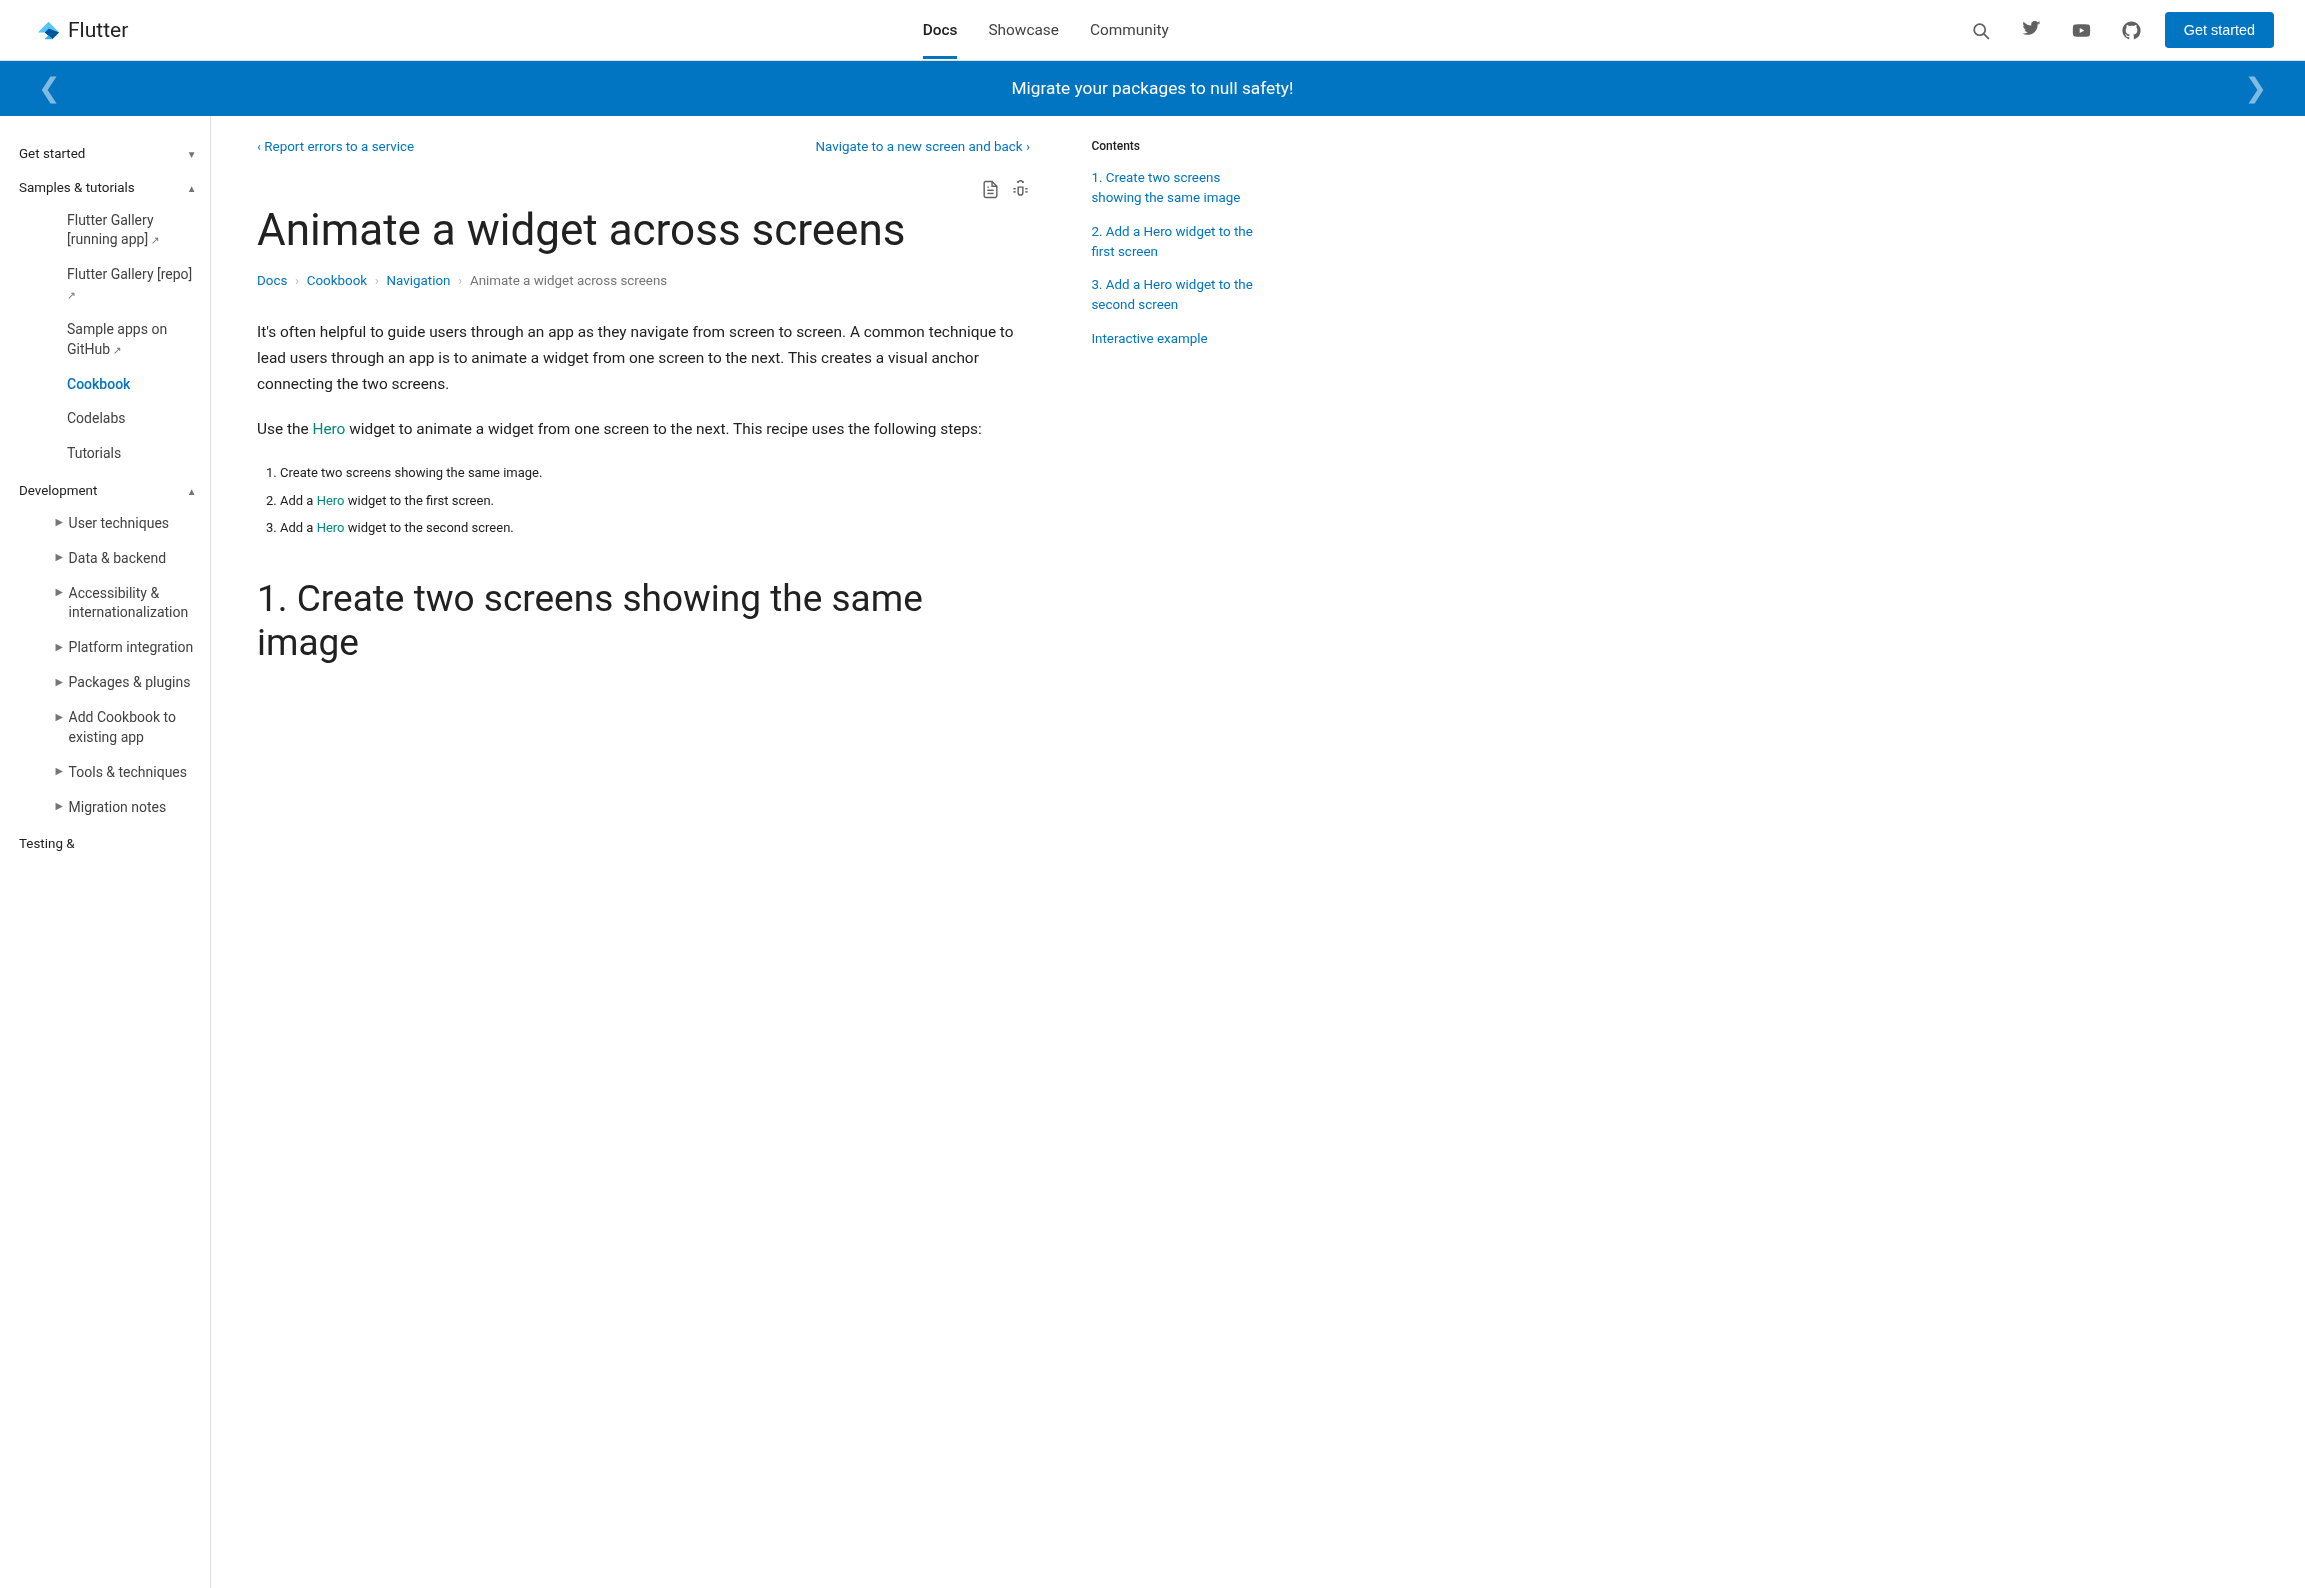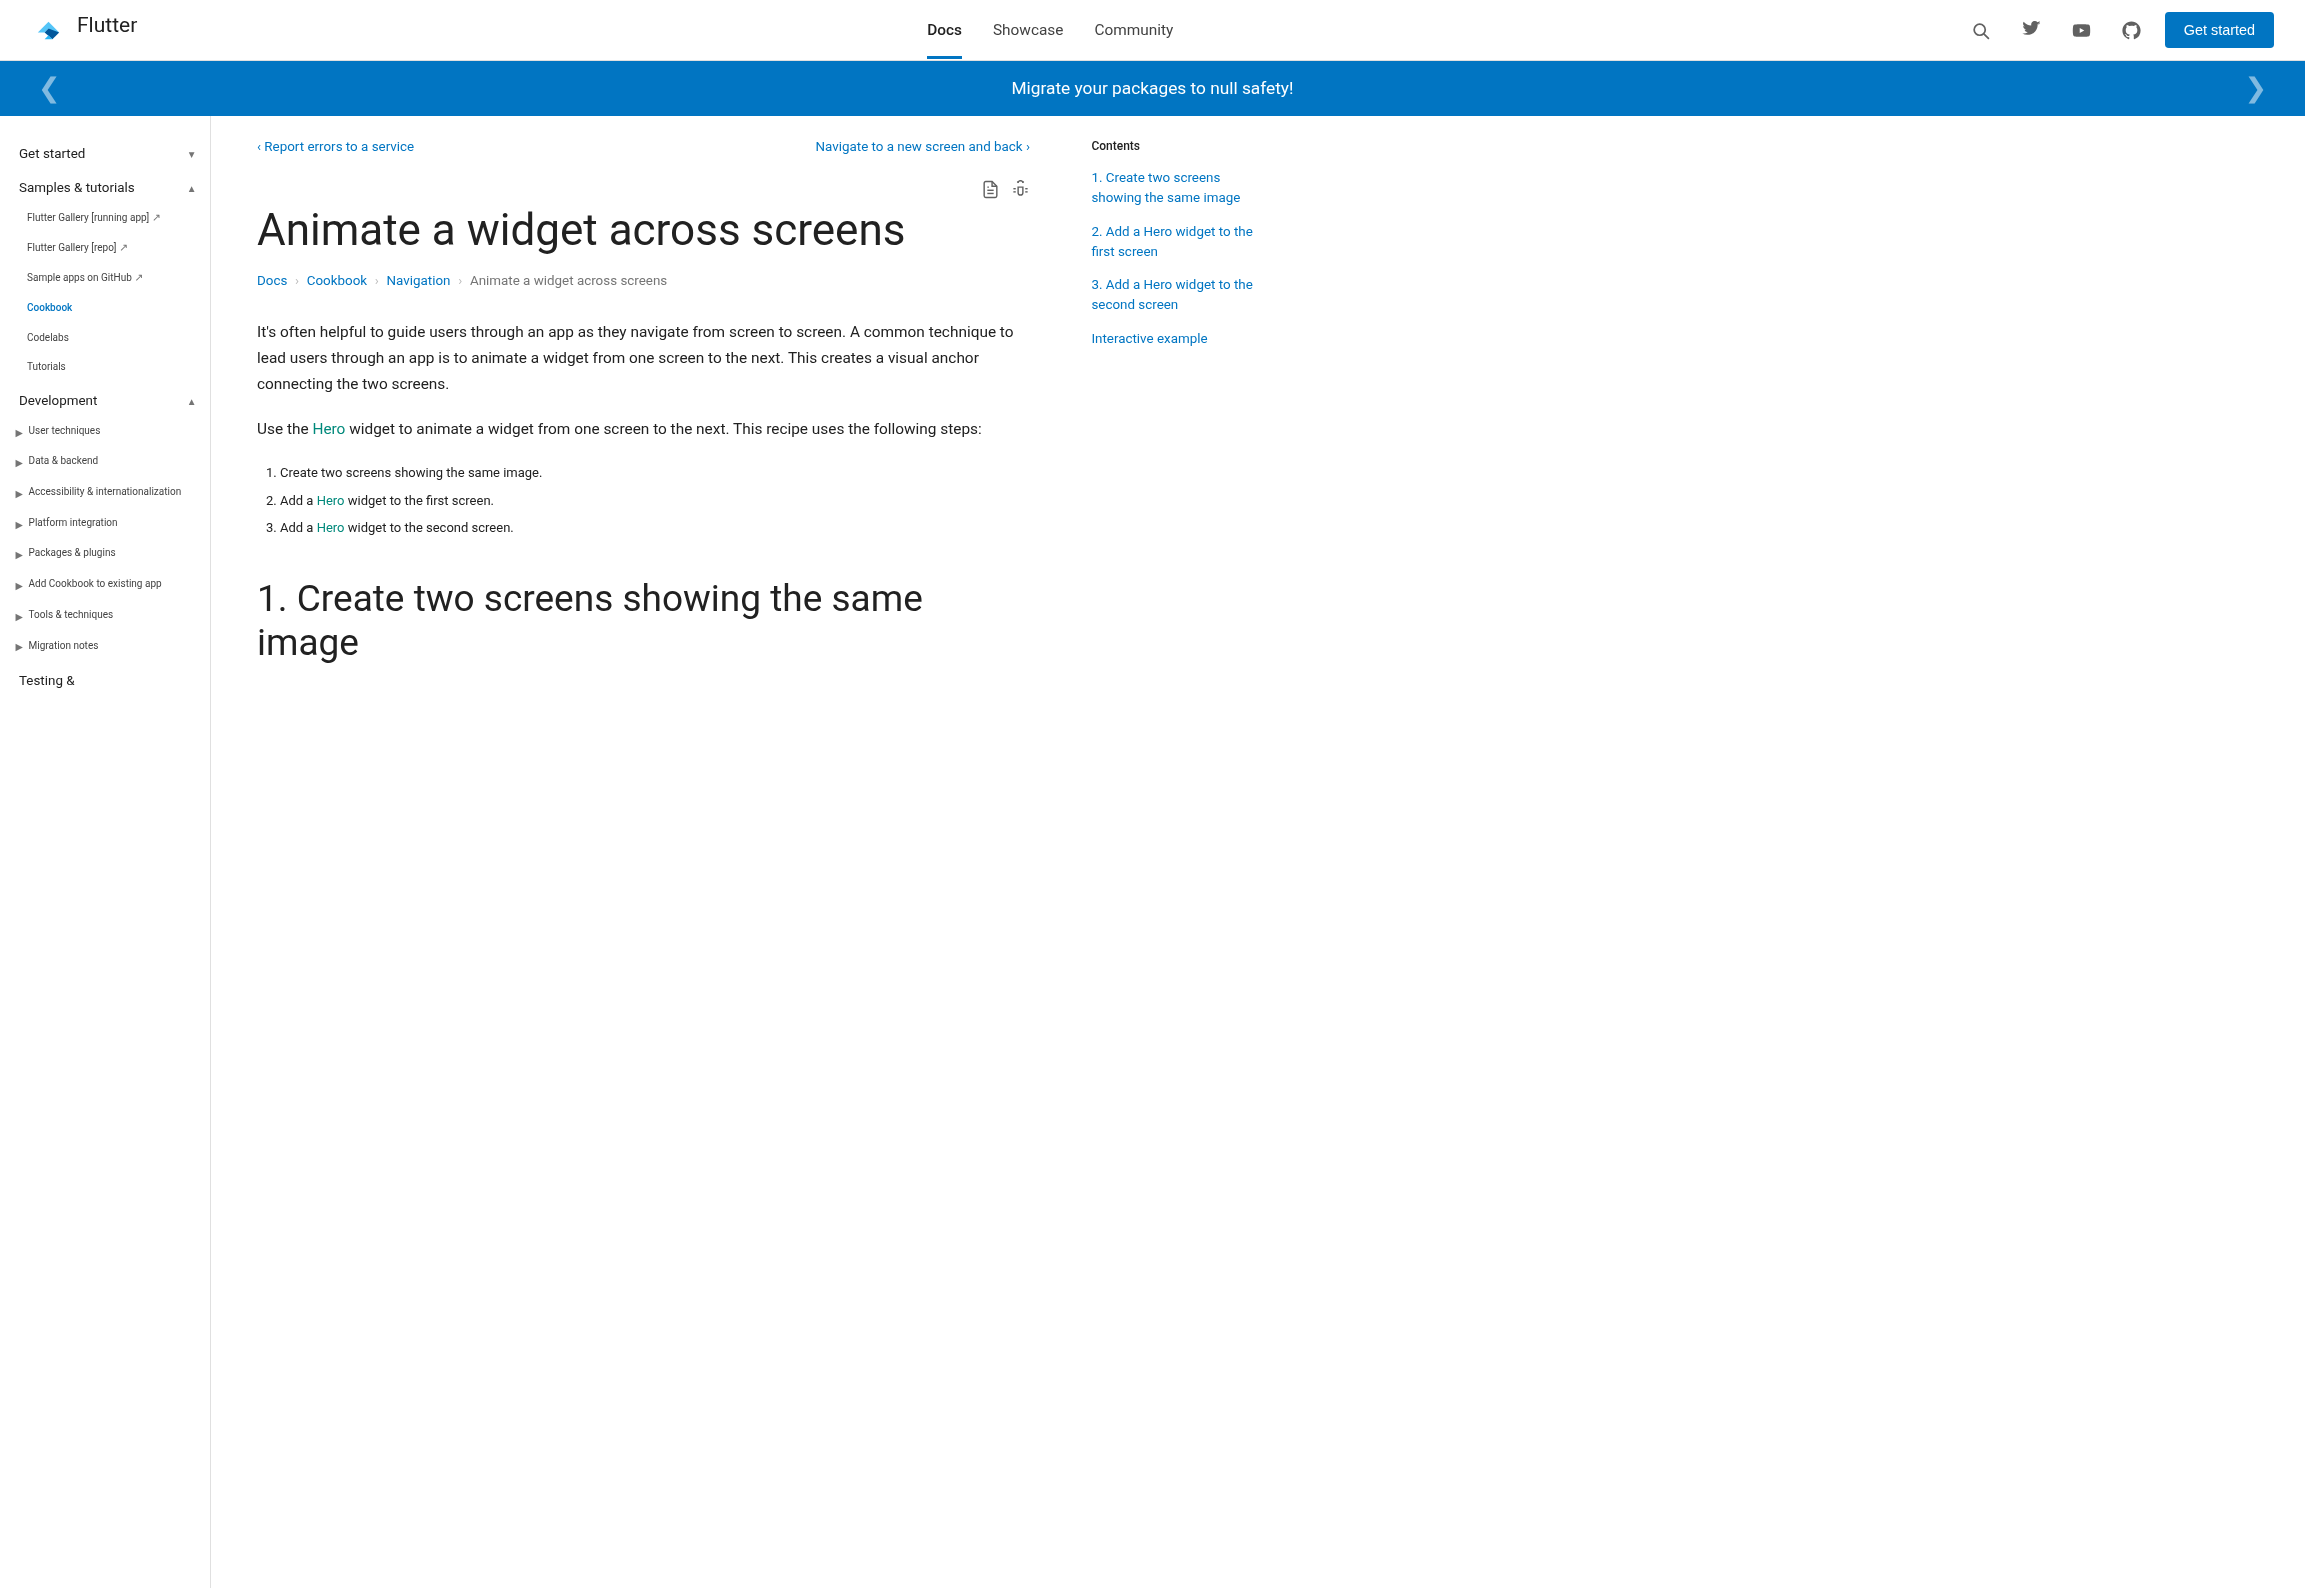--- a/index.html
+++ b/index.html
@@ -16,21 +16,22 @@
       position: relative;
       background: #fff;
     }
     .header-left {
       display: flex;
       align-items: center;
       gap: 11.5px;
     }
     .flutter-logo {
       display: flex;
-      gap: 11px;
+      align-items: center;
+      gap: 2px;
       text-decoration: none;
       color: #212121;
     }
     .flutter-logo-icon {
       width: 35px;
       height: 35px;
     }
     .flutter-logo-text {
       font-size: 21px;
       font-weight: 400;
@@ -140,22 +141,23 @@
       font-weight: 400;
     }
     .chevron {
       font-size: 11.5px;
       color: #757575;
     }
     .sidebar-item {
       padding: 7.7px 15.4px 7.7px 27px;
       cursor: pointer;
       color: #424242;
-      font-size: 10px;
+      font-size: 14px;
       line-height: 1.4;
+      margin-left: 40px;
     }
     .sidebar-item.active {
       color: #0175C2;
       font-weight: 500;
     }
     .sidebar-item.has-arrow {
       display: flex;
       align-items: flex-start;
       gap: 5.8px;
       padding-left: 15.4px;

